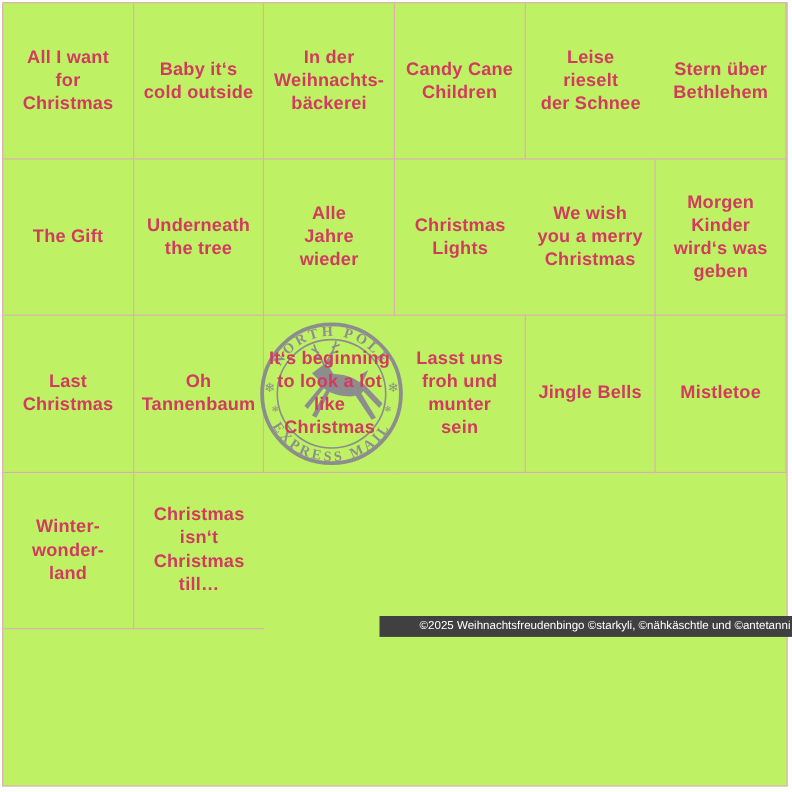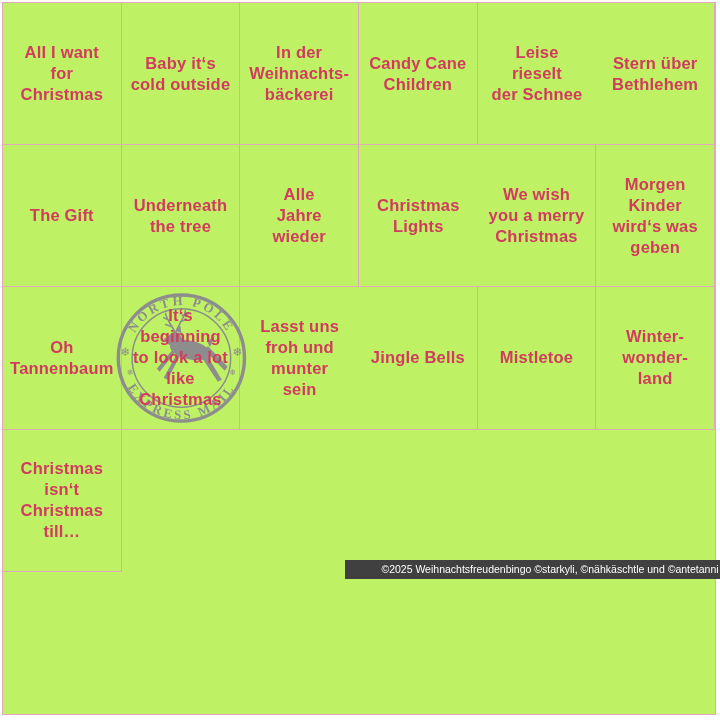--- a/index.html
+++ b/index.html
@@ -96,20 +96,23 @@
     </div>
   <div class="cell">
       <span class="cell-label">We wish
 you a merry
 Christmas</span>
     </div>
   <div class="cell">
       <span class="cell-label">Morgen Kinder
 wird‘s was geben</span>
     </div>
+  <div class="cell">
+      <span class="cell-label">Last Christmas</span>
+    </div>
 
   <div class="cell">
       <span class="cell-label">Oh Tannenbaum</span>
     </div>
 
   <div class="cell">
     <svg class="stamp" viewBox="0 0 140 140">
       <circle class="ring" cx="70" cy="70" r="64" stroke-width="3.5"></circle>
       <circle class="ring" cx="70" cy="70" r="50" stroke-width="1.5"></circle>
       <defs>

